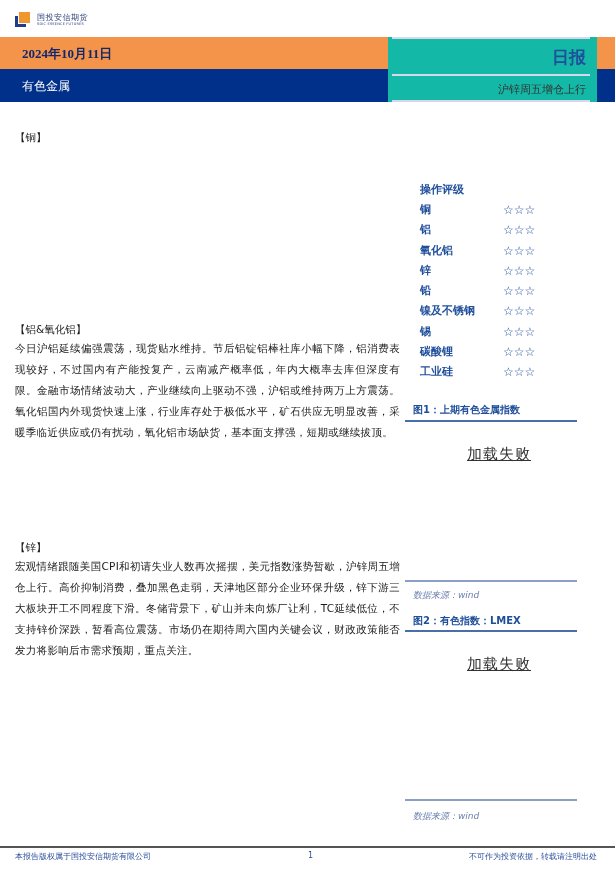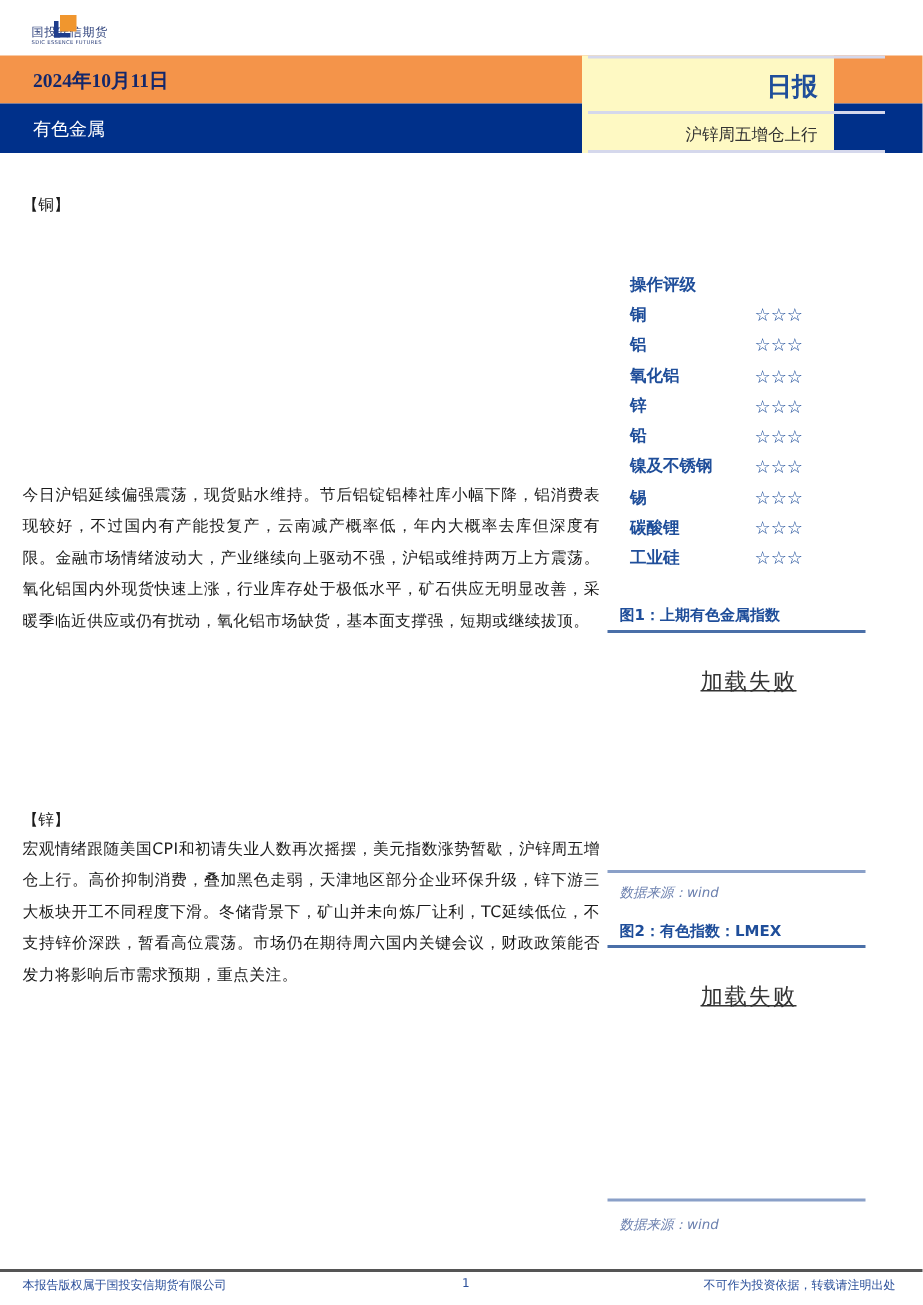--- a/index.html
+++ b/index.html
@@ -3,35 +3,35 @@
 <meta charset="utf-8">
 <style>
   html, body { margin: 0; padding: 0; }
   body {
     width: 615px; height: 870px; position: relative; overflow: hidden;
     background: #ffffff;
     font-family: "DejaVu Sans", "Liberation Sans", sans-serif;
     color: #1a1a1a;
   }
   
-  .logo { position: absolute; left: 15px; top: 10px; height: 20px; display: flex; align-items: center; flex-direction: column; }
+  .logo { position: absolute; left: 15px; top: 10px; height: 20px; display: flex; align-items: center; }
   .logo-mark { position: relative; width: 16px; height: 16px; }
   .logo-mark .sq-o { position: absolute; left: 4px; top: 0; width: 11px; height: 11px; background: #f0962e; }
   .logo-mark .sq-b { position: absolute; left: 0; top: 4px; width: 11px; height: 11px; border: 3px solid #1f3d8c; border-right: none; border-top: none; box-sizing: border-box; }
   .logo-text { margin-left: 6px; display: flex; flex-direction: column; line-height: 1; }
   .logo-cn { font-size: 8px; color: #2b3f7a; letter-spacing: 0.5px; }
   .logo-en { font-size: 3.5px; color: #2b3f7a; margin-top: 1px; letter-spacing: 0.2px; }
 
   
   .band-orange { position: absolute; left: 0; top: 37px; width: 615px; height: 32px; background: #f4944a; }
   .band-blue { position: absolute; left: 0; top: 69px; width: 615px; height: 33px; background: #00308a; }
   .date-text { position: absolute; left: 22px; top: 45px; font-size: 13px; font-weight: bold; color: #13276b; font-family: Liberation Serif, serif; }
   .section-text { position: absolute; left: 22px; top: 78px; font-size: 12px; font-weight: normal; color: #ffffff; }
 
-  .title-box { position: absolute; left: 388px; top: 37px; width: 168px; height: 65px; background: #fef9c3; }
+  .title-box { position: absolute; left: 388px; top: 37px; width: 209px; height: 65px; background: #14b8a6; }
   .title-line { position: absolute; left: 4px; width: 198px; height: 2px; background: #d5d8ec; }
   .report-type { position: absolute; right: 11px; top: 9px; font-size: 17px; font-weight: bold; color: #1f4e9a; }
   .institute { position: absolute; right: 11px; top: 45px; font-size: 11px; color: #333333; }
 
   
   .left-col { position: absolute; left: 15px; width: 385px; }
   .sec-heading { font-size: 10.5px; color: #1a1a1a; height: 18px; line-height: 18px; }
   .para { font-size: 10.5px; line-height: 21px; color: #1a1a1a; text-align: justify; letter-spacing: 0.3px; margin: 0; }
 
   
@@ -78,20 +78,21 @@
   <div class="title-line" style="top:37px;"></div>
   <div class="institute">沪锌周五增仓上行</div>
   <div class="title-line" style="top:63px;"></div>
 </div>
 
 <div class="left-col" style="top:128px;">
   <div class="sec-heading">【铜】</div>
 </div>
 
 <div class="left-col" style="top:320px;">
+  <div class="sec-heading">【铝&amp;氧化铝】</div>
   <p class="para">今日沪铝延续偏强震荡，现货贴水维持。节后铝锭铝棒社库小幅下降，铝消费表现较好，不过国内有产能投复产，云南减产概率低，年内大概率去库但深度有限。金融市场情绪波动大，产业继续向上驱动不强，沪铝或维持两万上方震荡。氧化铝国内外现货快速上涨，行业库存处于极低水平，矿石供应无明显改善，采暖季临近供应或仍有扰动，氧化铝市场缺货，基本面支撑强，短期或继续拔顶。</p>
 </div>
 
 <div class="left-col" style="top:538px;">
   <div class="sec-heading">【锌】</div>
   <p class="para">宏观情绪跟随美国CPI和初请失业人数再次摇摆，美元指数涨势暂歇，沪锌周五增仓上行。高价抑制消费，叠加黑色走弱，天津地区部分企业环保升级，锌下游三大板块开工不同程度下滑。冬储背景下，矿山并未向炼厂让利，TC延续低位，不支持锌价深跌，暂看高位震荡。市场仍在期待周六国内关键会议，财政政策能否发力将影响后市需求预期，重点关注。</p>
 </div>
 
 <div class="rating">
   <div class="rating-title">操作评级</div>

